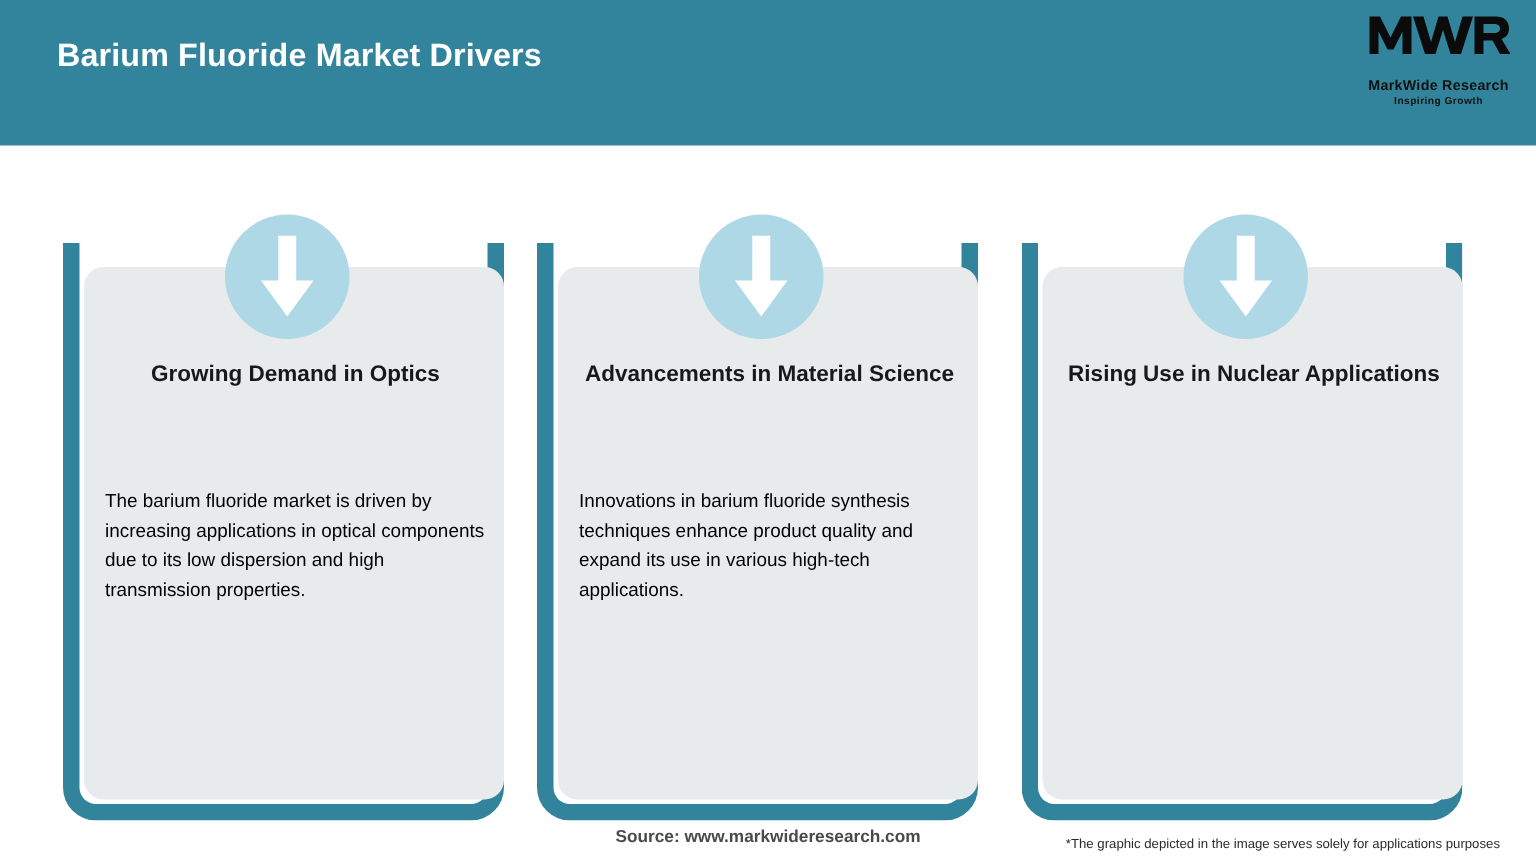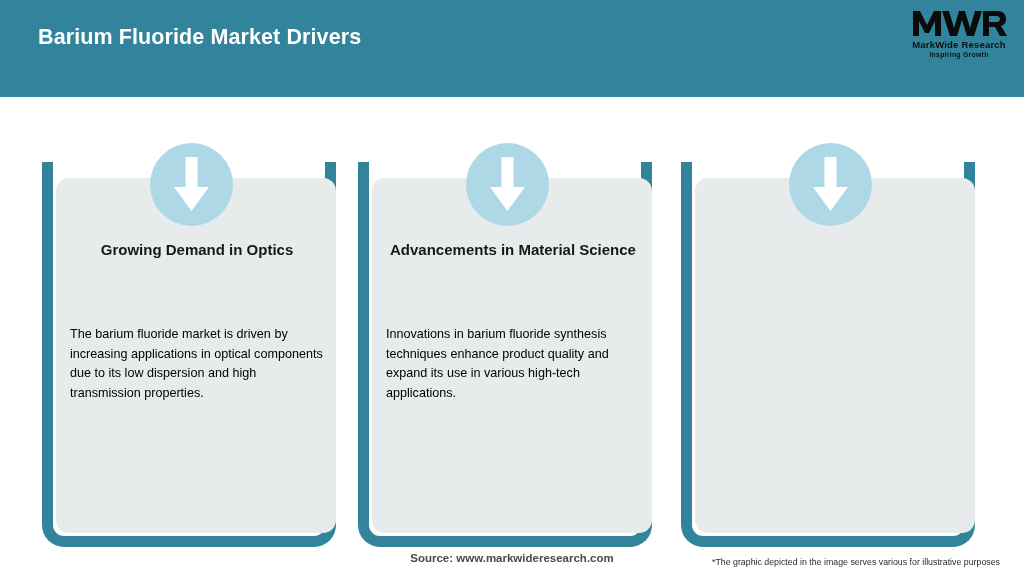--- a/index.html
+++ b/index.html
@@ -51,21 +51,21 @@
     margin: 0 auto;
     width: 96px;
     height: 30px;
   }
   .logo-name {
     display: block;
     font-size: 9.5px;
     font-weight: bold;
     color: #111111;
     letter-spacing: 0.2px;
-    margin-top: 1px;
+    margin-top: 14px;
     line-height: 11px;
   }
   .logo-tag {
     display: block;
     font-size: 6.8px;
     font-weight: bold;
     color: #111111;
     letter-spacing: 0.3px;
     line-height: 9px;
   }
@@ -229,18 +229,19 @@
   </div>
 
   <div class="card-wrap c2">
     <div class="frame"></div>
     <div class="panel"></div>
     <div class="badge">
       <svg viewBox="0 0 39 55">
         <path d="M13.5 0 L25.5 0 L25.5 30 L37 30 L19.5 54 L2 30 L13.5 30 Z" fill="#FFFFFF"></path>
       </svg>
     </div>
+    <div class="card-title">Rising Use in Nuclear Applications</div>
   </div>
 
 </div>
 
 <div class="footer-source">Source: www.markwideresearch.com</div>
-<div class="footer-note">*The graphic depicted in the image serves various for illustrative purposes</div>
+<div class="footer-note">*The graphic depicted in the image serves solely for applications purposes</div>
 
 </body></html>

